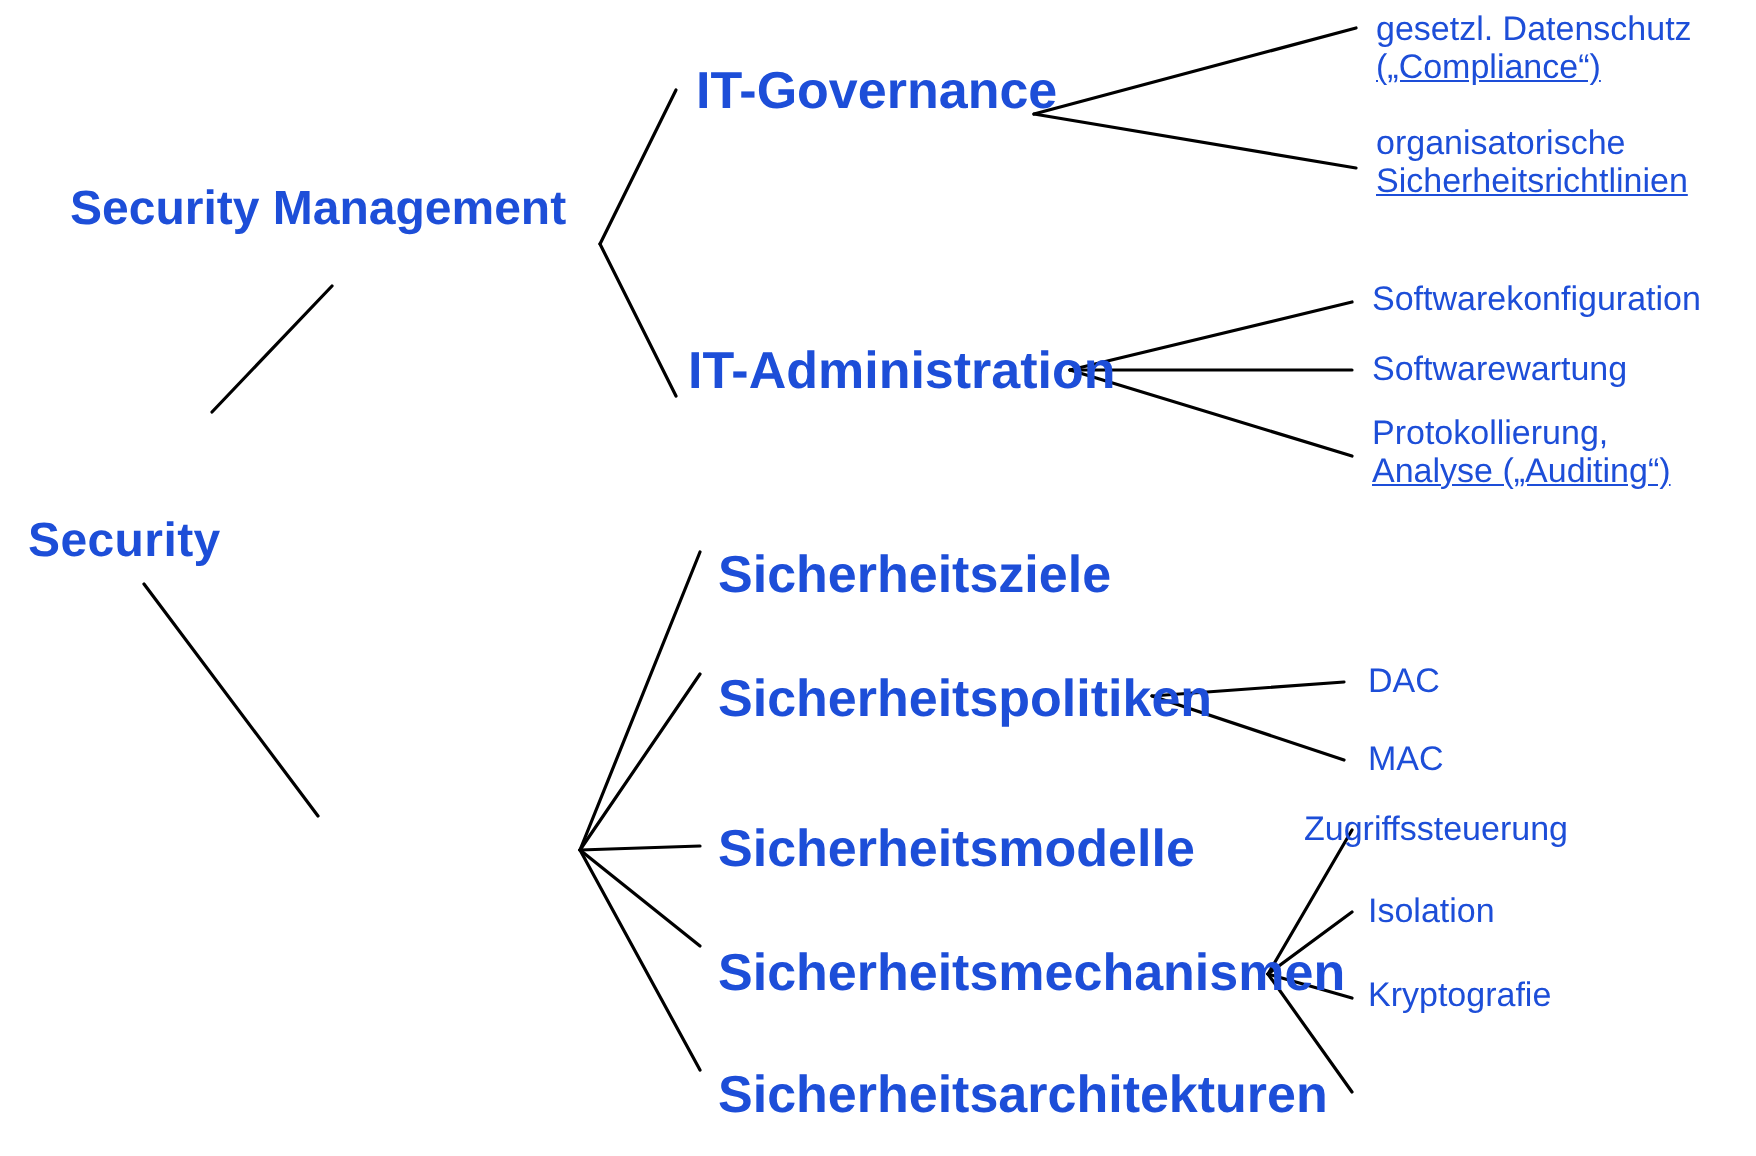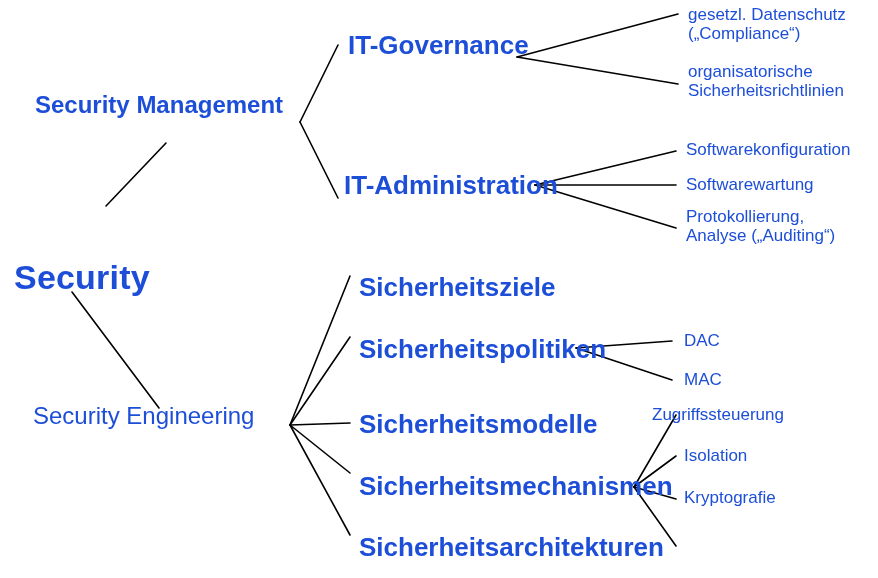--- a/index.html
+++ b/index.html
@@ -32,38 +32,39 @@
     fill: none;
     stroke-linecap: round;
   }
   .node {
     position: absolute;
     white-space: nowrap;
     line-height: 1.12;
     color: #1d4ed8;
   }
   .node.root {
-    font-size: 34px;
+    font-size: 24px;
     font-weight: bold;
     letter-spacing: 0.2px;
   }
   .node.level1 {
     font-size: 24px;
     font-weight: normal;
   }
   .node.level2 {
     font-size: 26px;
     font-weight: bold;
   }
   .node.level3 {
     font-size: 17px;
     font-weight: normal;
   }
   .node .line2 {
     display: block;
+    text-decoration: underline;
   }
 </style>
 </head>
 <body>
 
 <div id="diagram-root">
 
   <svg id="diagram-svg" viewBox="0 0 878 578">
 
     <line class="edge" x1="106" y1="206" x2="166" y2="143"></line>
@@ -92,21 +93,20 @@
     <line class="edge" x1="634" y1="487" x2="676" y2="415"></line>
     <line class="edge" x1="634" y1="487" x2="676" y2="456"></line>
     <line class="edge" x1="634" y1="487" x2="676" y2="499"></line>
     <line class="edge" x1="634" y1="487" x2="676" y2="546"></line>
   </svg>
 
   <div class="node root" style="left:14px; top:258px;">Security</div>
 
   <div class="node level1" style="left:35px; top:92px;font-weight:bold;">Security Management</div>
 
-  <div class="node level1" style="left:33px; top:403px;">Security Engineering</div>
 
   <div class="node level2" style="left:348px; top:31px;">IT-Governance</div>
 
   <div class="node level2" style="left:344px; top:171px;">IT-Administration</div>
 
   <div class="node level2" style="left:359px; top:273px;">Sicherheitsziele</div>
 
   <div class="node level2" style="left:359px; top:335px;">Sicherheitspolitiken</div>
 
   <div class="node level2" style="left:359px; top:472px;">Sicherheitsmechanismen</div>

